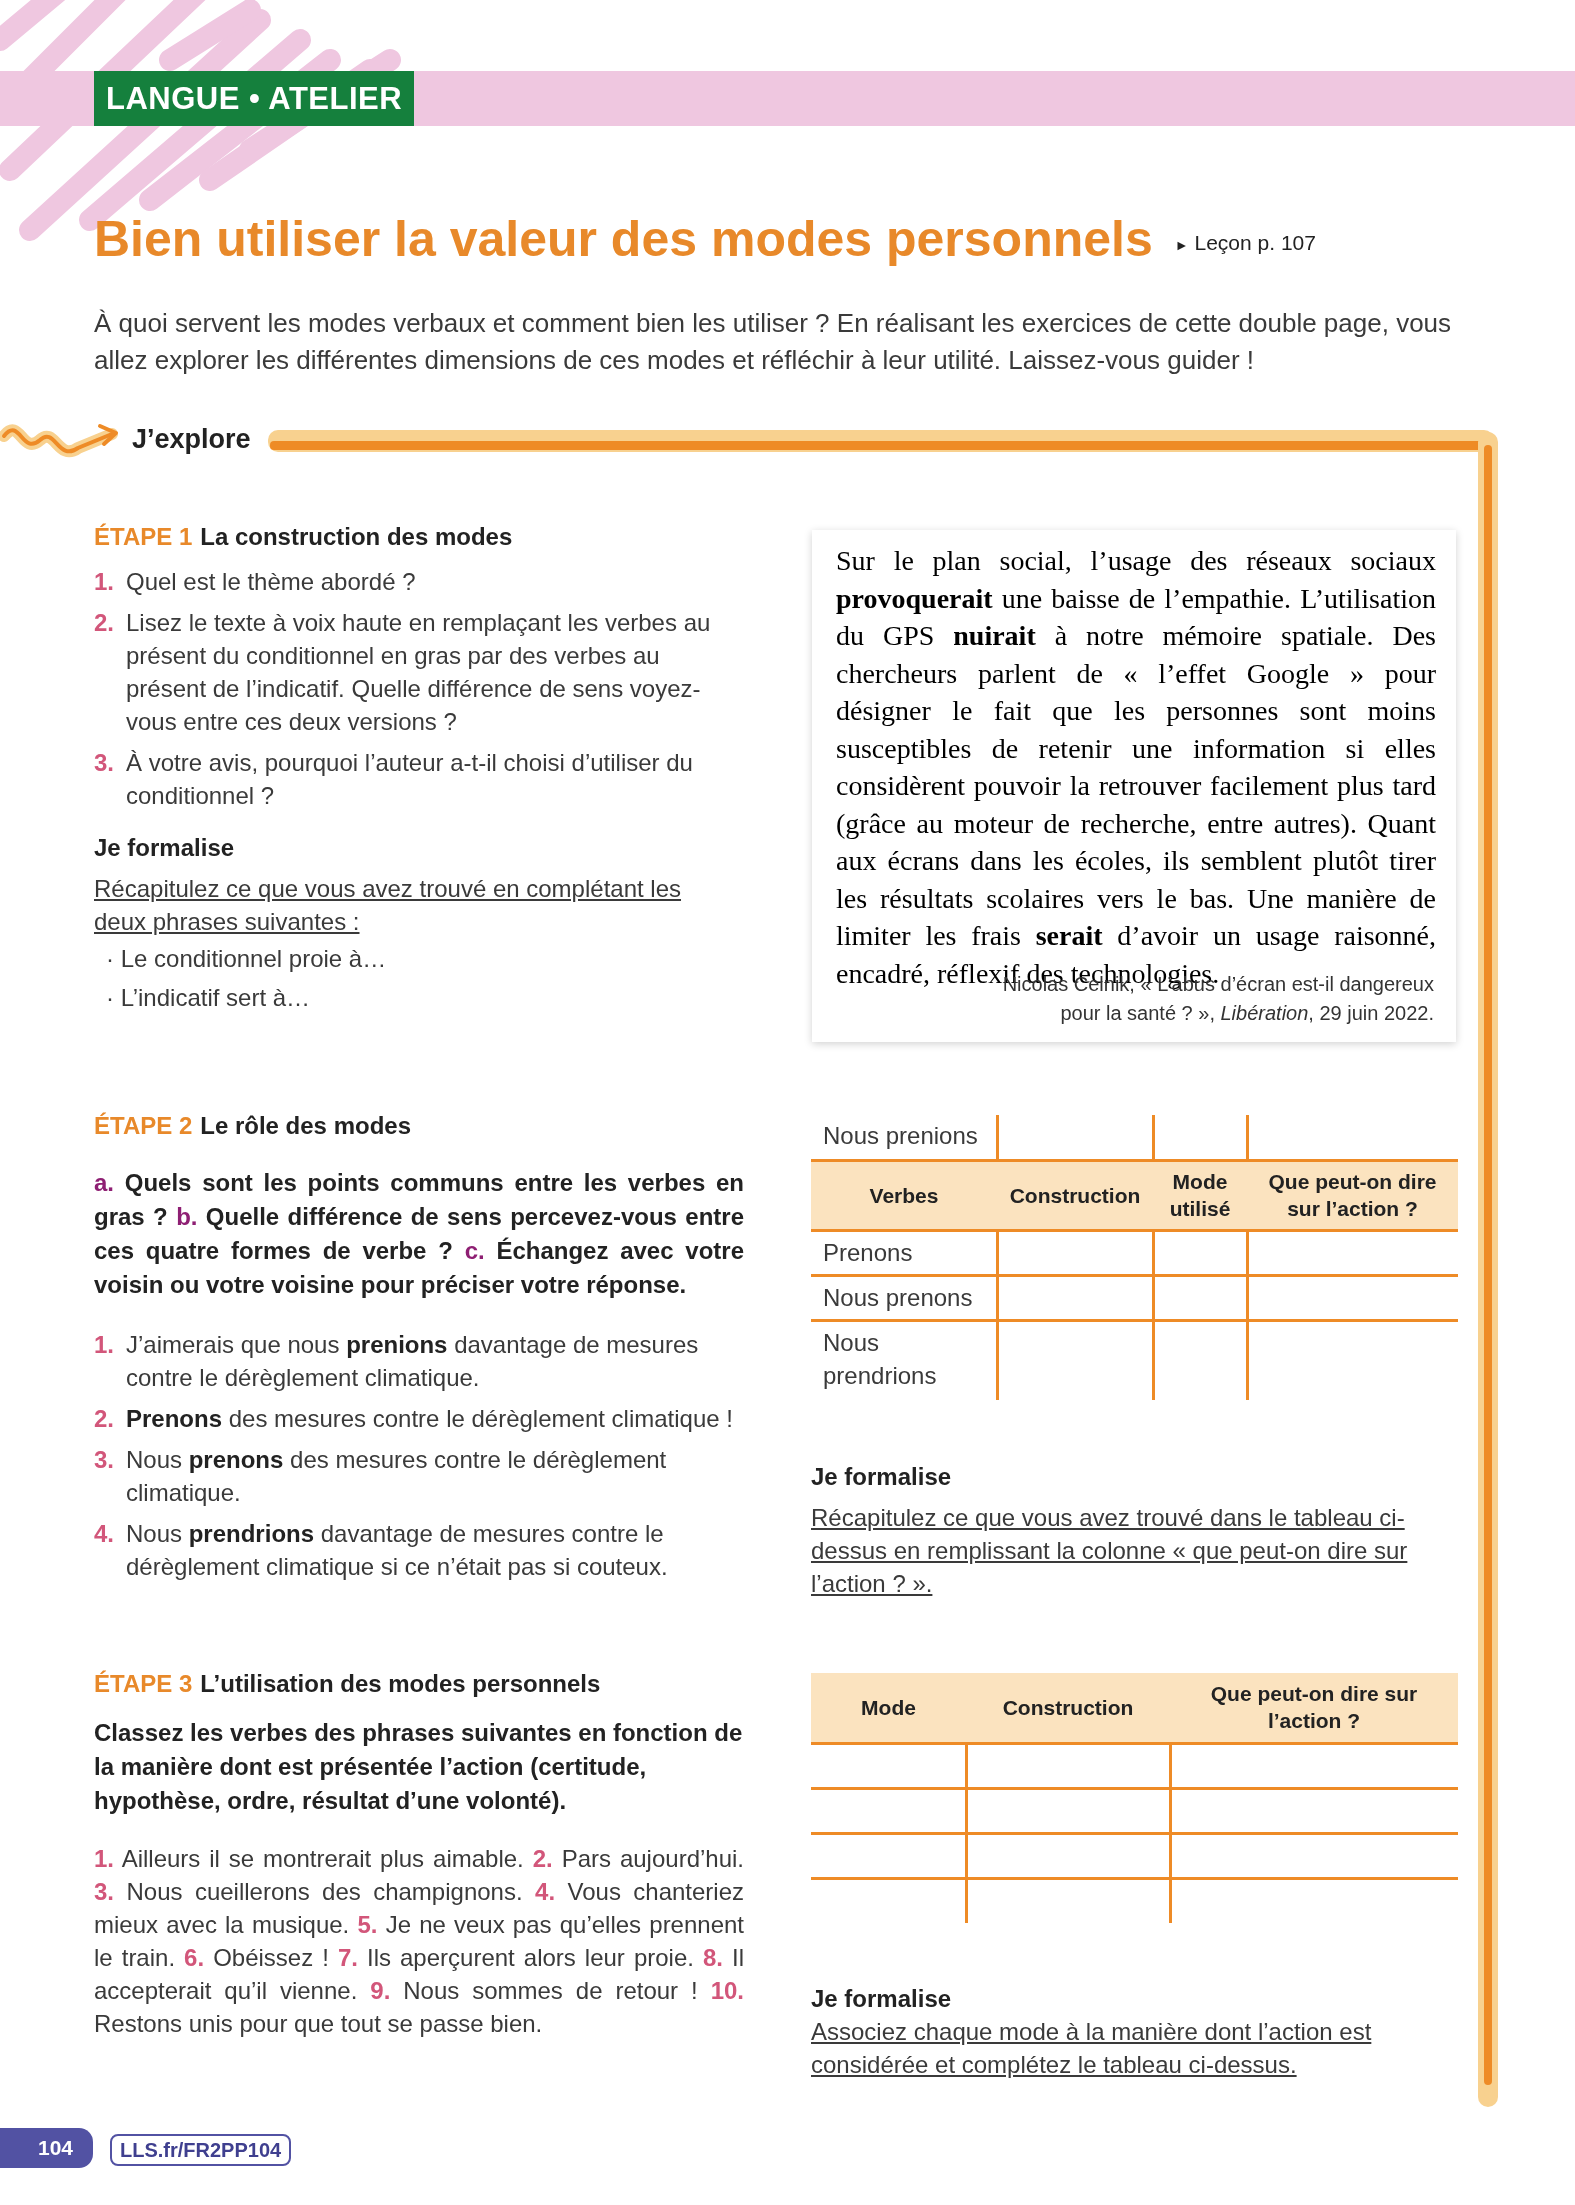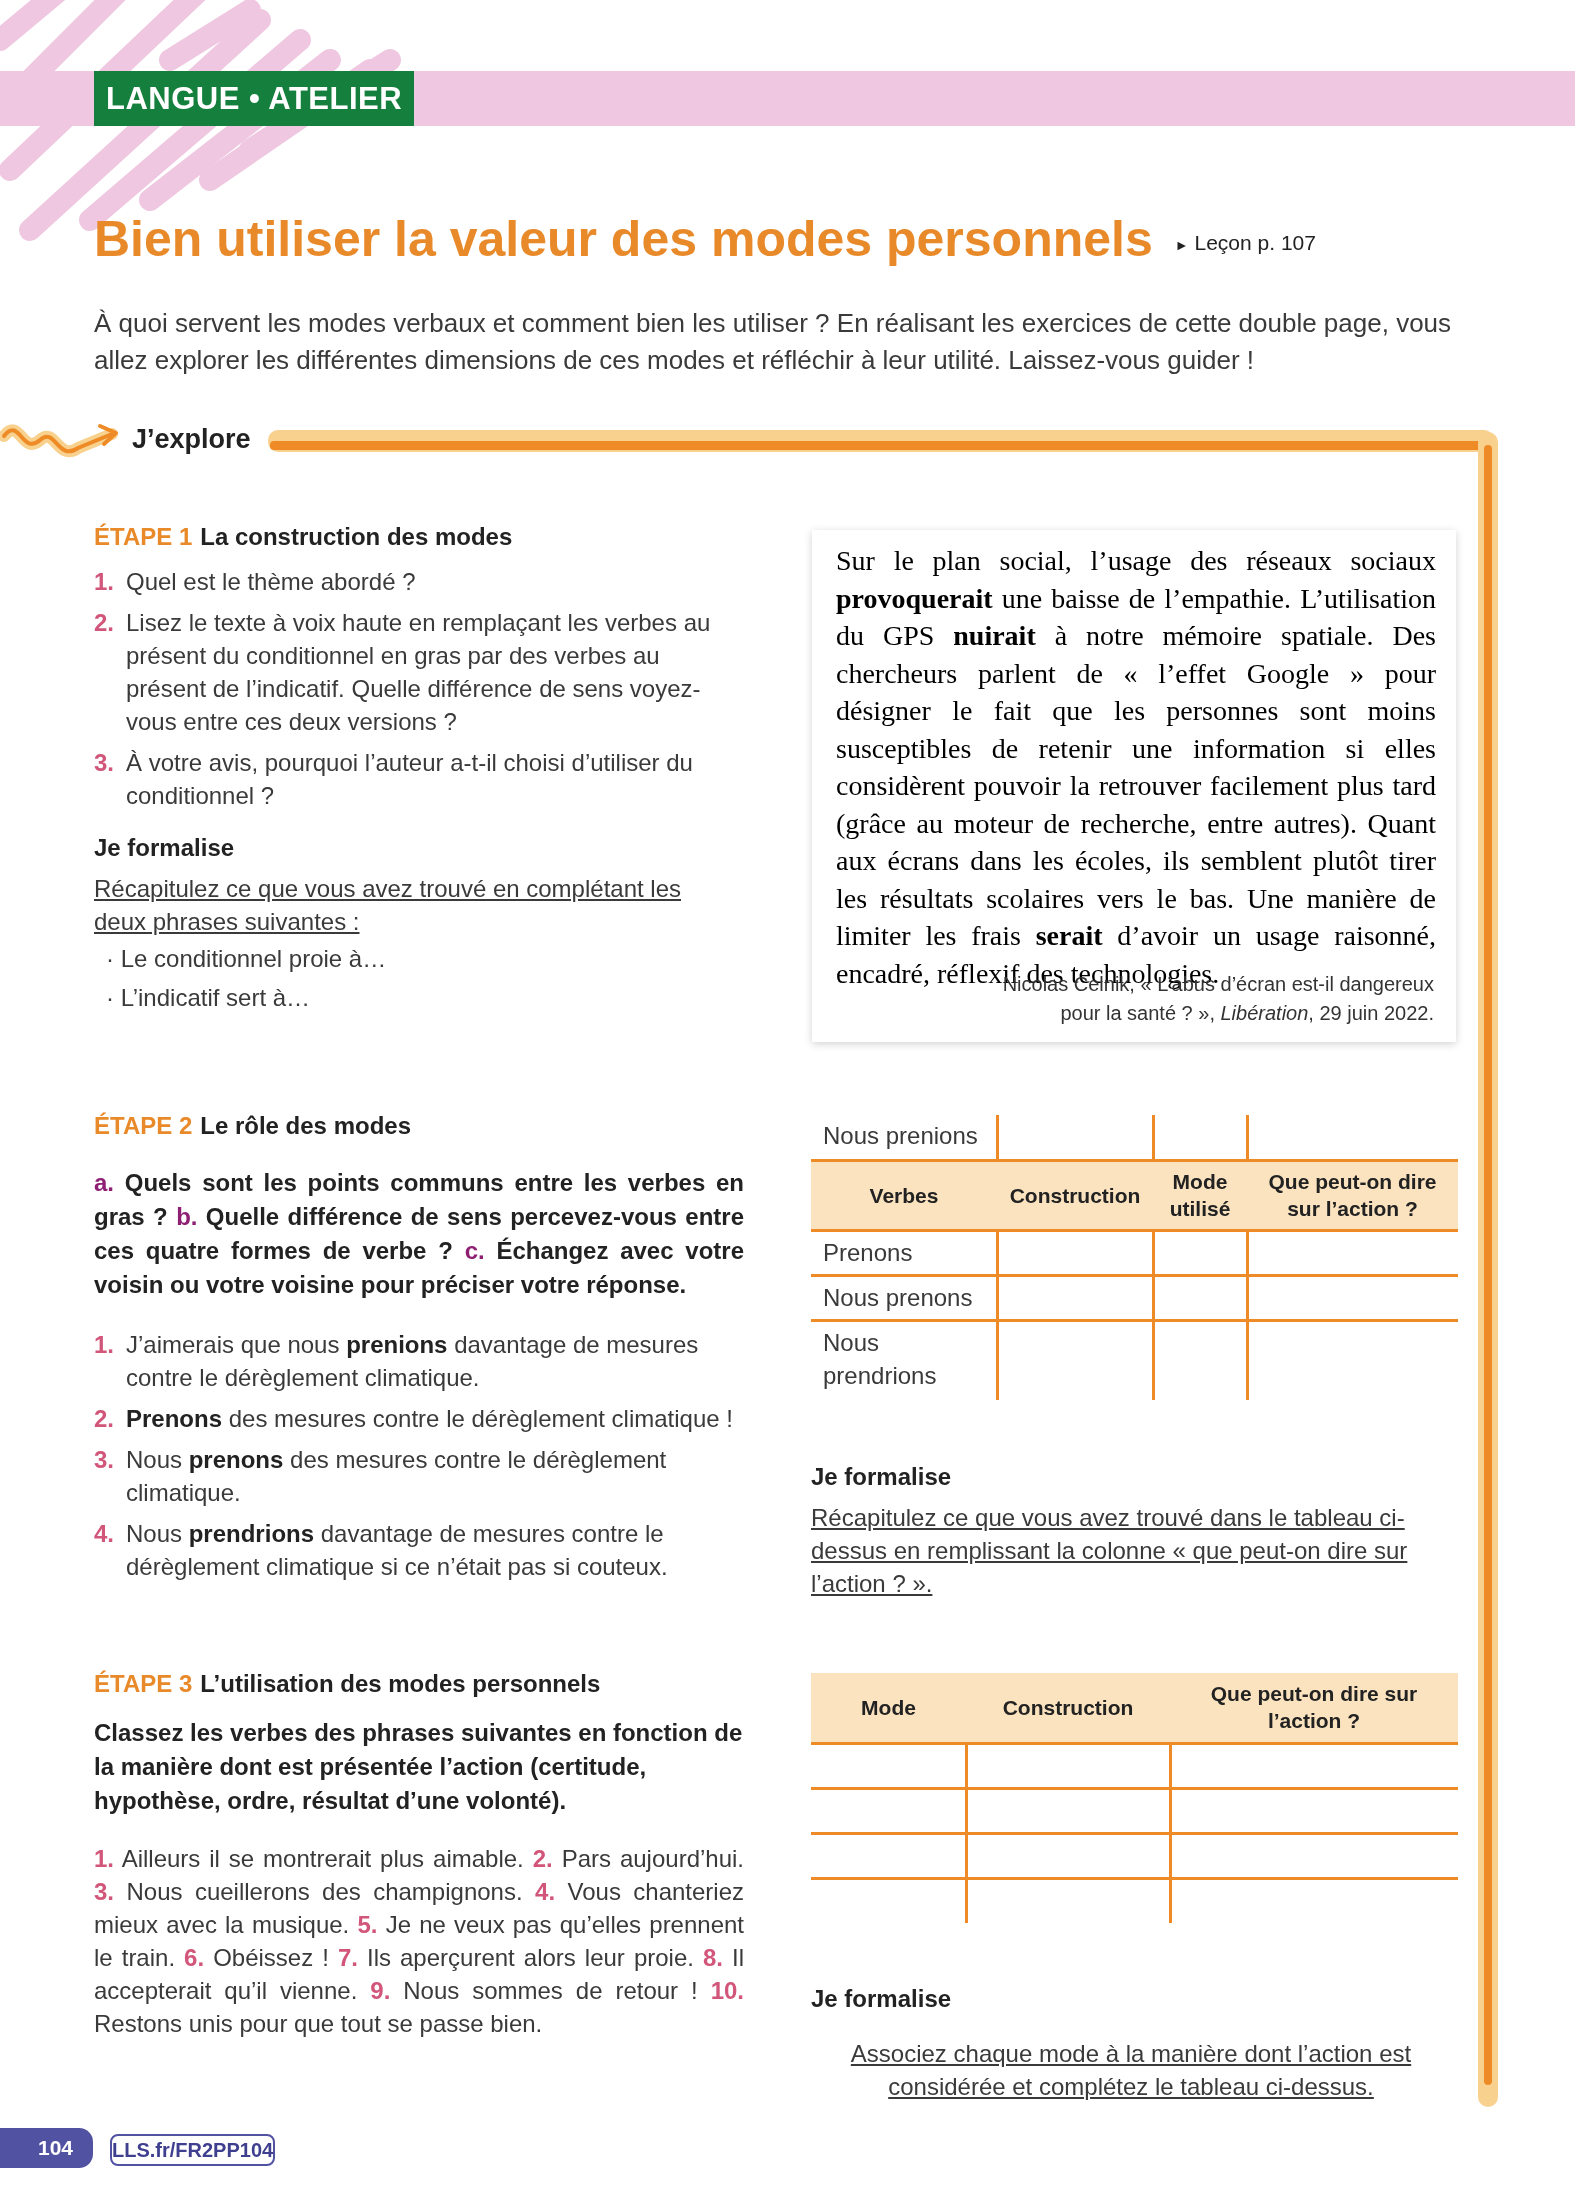--- a/index.html
+++ b/index.html
@@ -45,21 +45,21 @@
   table.grid { position:absolute; border-collapse:collapse; }
   table.grid th { background:#fbe3bf; font-size:21px; font-weight:bold; color:#222; text-align:center; line-height:27px; padding:4px 6px; border-bottom:3px solid #ee8b26; }
   table.grid td { font-size:24px; color:#3a3a3a; line-height:33px; padding:4px 12px; vertical-align:top;
                   border-bottom:3px solid #ee8b26; }
   table.grid td + td { border-left:3px solid #ee8b26; }
   table.grid tr:last-child td { border-bottom:none; }
   
   .pagenum { position:absolute; left:0; top:2128px; width:93px; height:40px; background:#5252a3; border-radius:0 14px 14px 0;
              color:#fff; font-weight:bold; font-size:21px; line-height:40px; text-align:right; padding-right:0; }
   .pagenum span { display:inline-block; width:75px; text-align:center; }
-  .lls { position:absolute; left:110px; top:2134px; height:28px; padding:0 0; border:2px solid #5252a3; border-radius:8px;
+  .lls { position:absolute; left:110px; top:2134px; height:28px; padding:0 8px; border:2px solid #5252a3; border-radius:8px;
          color:#3f3f8f; font-weight:bold; font-size:20px; line-height:28px; }
 </style>
 </head>
 <body>
 
 <svg class="scribble" viewBox="0 0 420 260">
   <g stroke="#efc7e0" stroke-width="22" stroke-linecap="round" fill="none">
     <path d="M0 40 L60 -10"></path>
     <path d="M0 110 L120 -10"></path>
     <path d="M10 170 L200 -10"></path>
@@ -227,17 +227,17 @@
   <tr style="height:45px;">
         <td></td>
         <td></td>
         <td></td>
       </tr>
 </tbody>
   </table>
 
 <div class="abs" style="left:811px;top:1985px;width:640px;">
   <div class="sub">Je formalise</div>
-  <div class="p" style="margin-top:24px;width:640px;text-align:center;">Associez chaque mode à la manière dont l’action est considérée et complétez le tableau ci-dessus.</div>
+  <div class="p" style="margin-top:2px;width:640px;">Associez chaque mode à la manière dont l’action est considérée et complétez le tableau ci-dessus.</div>
 </div>
 
 <div class="pagenum"><span>104</span></div>
 <div class="lls">LLS.fr/FR2PP104</div>
 
 </body></html>

